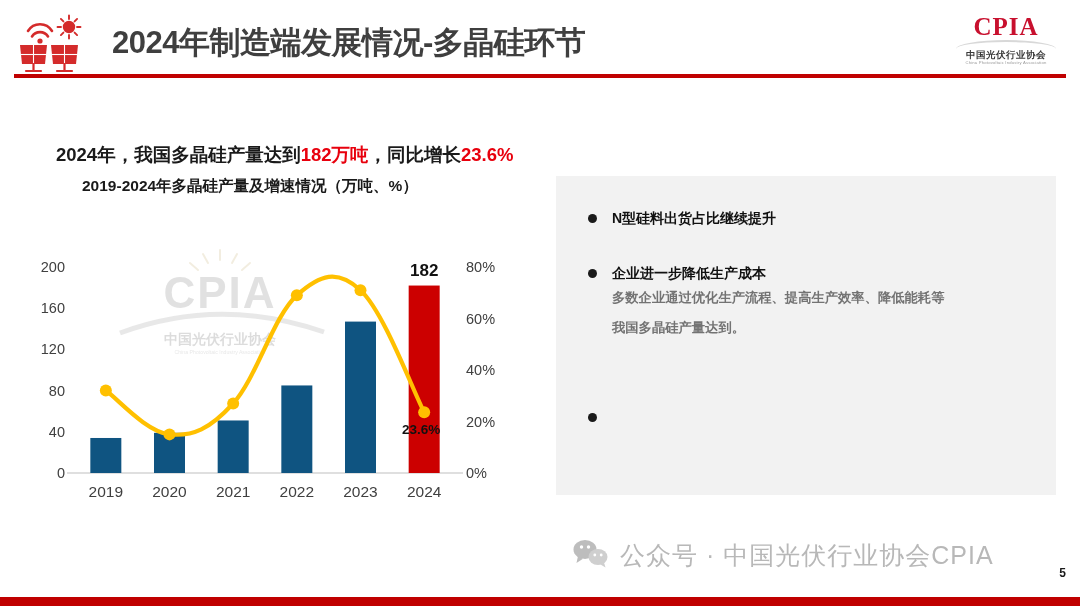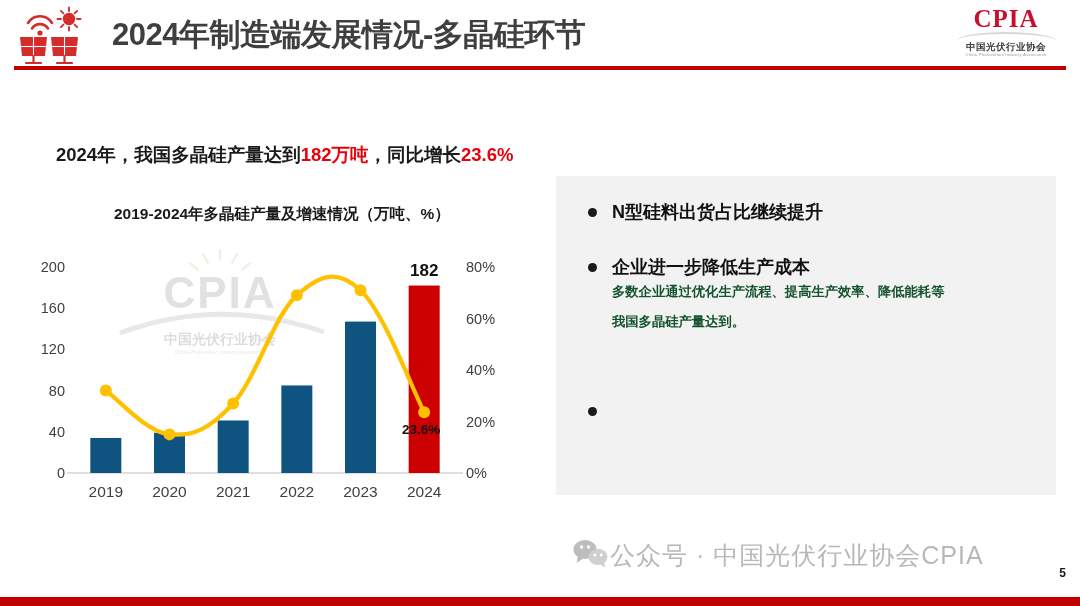--- a/index.html
+++ b/index.html
@@ -10,21 +10,21 @@
     overflow: hidden;
   }
   #slide {
     position: relative;
     width: 1080px; height: 606px;
     background: #ffffff;
   }
 
   
   #header {
-    position: absolute; left: 0; top: 0;
+    position: absolute; left: 0; top: 8px;
     width: 1080px; height: 74px; padding-left: 19px;
   }
   #brand-mark {
     position: absolute; left: 12px; top: 6px;
     width: 76px; height: 62px;
   }
   #title-text {
     position: absolute; left: 112px; top: 14px;
     font-size: 31px; font-weight: bold;
     color: #3f3f3f;
@@ -62,66 +62,66 @@
 
   
   #headline {
     position: absolute; left: 56px; top: 142px;
     font-size: 18.5px; font-weight: bold; color: #1a1a1a;
     white-space: nowrap;
   }
   #headline .hl-red { color: #e8000d; }
 
   #chart-title {
-    position: absolute; left: 82px; top: 204px;
+    position: absolute; left: 82px; top: 176px;
     font-size: 15.5px; font-weight: bold; color: #1a1a1a;
     white-space: nowrap;
-    margin-left: 32px;
   }
 
   
   #chart {
     position: absolute; left: 24px; top: 248px;
     width: 500px; height: 258px;
   }
   #chart svg { display: block; }
 
   
   #points-panel {
     position: absolute; left: 556px; top: 176px;
     width: 500px; height: 319px;
     background: #f2f2f2;
   }
   .point-block { position: absolute; left: 0; width: 500px; }
   .point-head {
     position: relative;
     padding-left: 56px;
-    font-size: 18px; font-weight: bold; color: #111111;
+    font-size: 14px; font-weight: bold; color: #111111;
     line-height: 20px;
+    margin-top: 6px;
   }
   .point-bullet {
     position: absolute; left: 32px; top: 6px;
     width: 9px; height: 9px; border-radius: 50%;
     background: #1a1a1a;
   }
   .point-body {
     padding-left: 56px; padding-right: 18px;
-    font-size: 13.3px; font-weight: bold; color: #14532d;
+    font-size: 13.3px; font-weight: bold; color: #737373;
     line-height: 30px;
   }
 
   
   #footer-wechat {
     position: absolute; left: 572px; top: 538px;
     display: flex; align-items: center;
     color: #b5b5b5;
   }
   #footer-wechat .wx-text {
     font-size: 25px; letter-spacing: 1px; color: #b8b8b8;
-    white-space: nowrap;
+    margin-left: 10px; white-space: nowrap;
   }
   #page-num {
     position: absolute; right: 14px; top: 566px;
     font-size: 12px; font-weight: bold; color: #1a1a1a;
   }
   #footer-rule {
     position: absolute; left: 0; top: 597px;
     width: 1080px; height: 9px;
     background: #c00000;
   }

